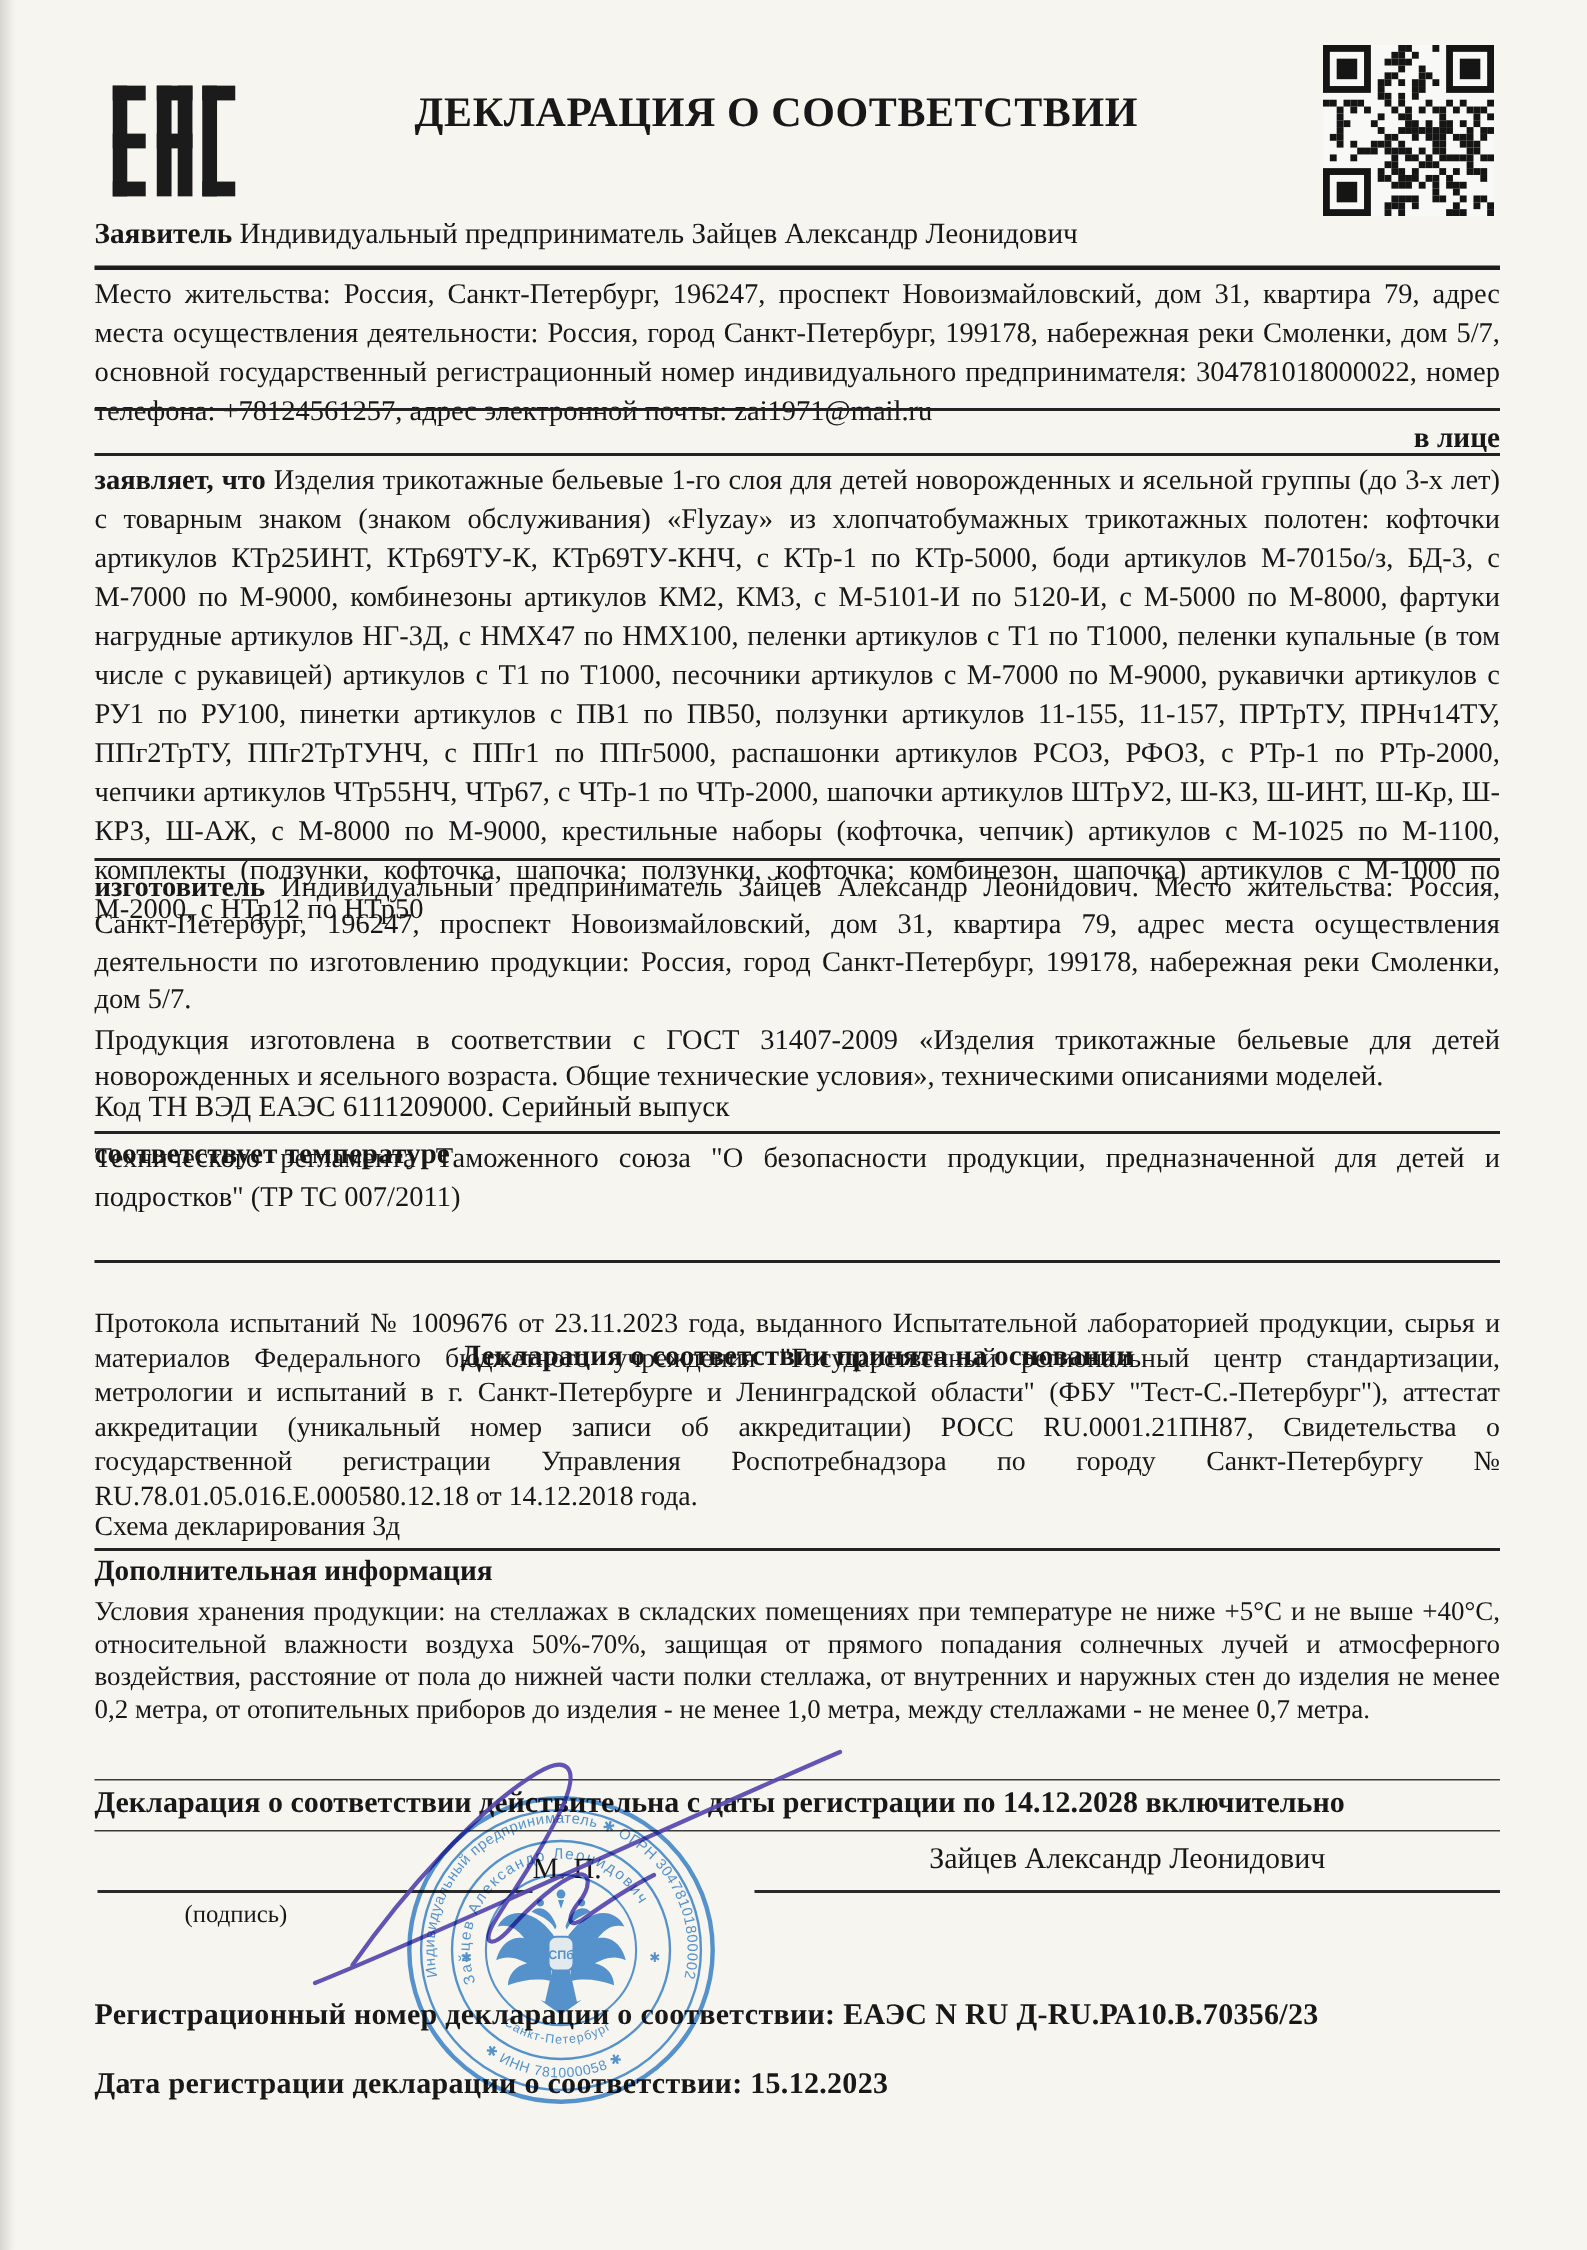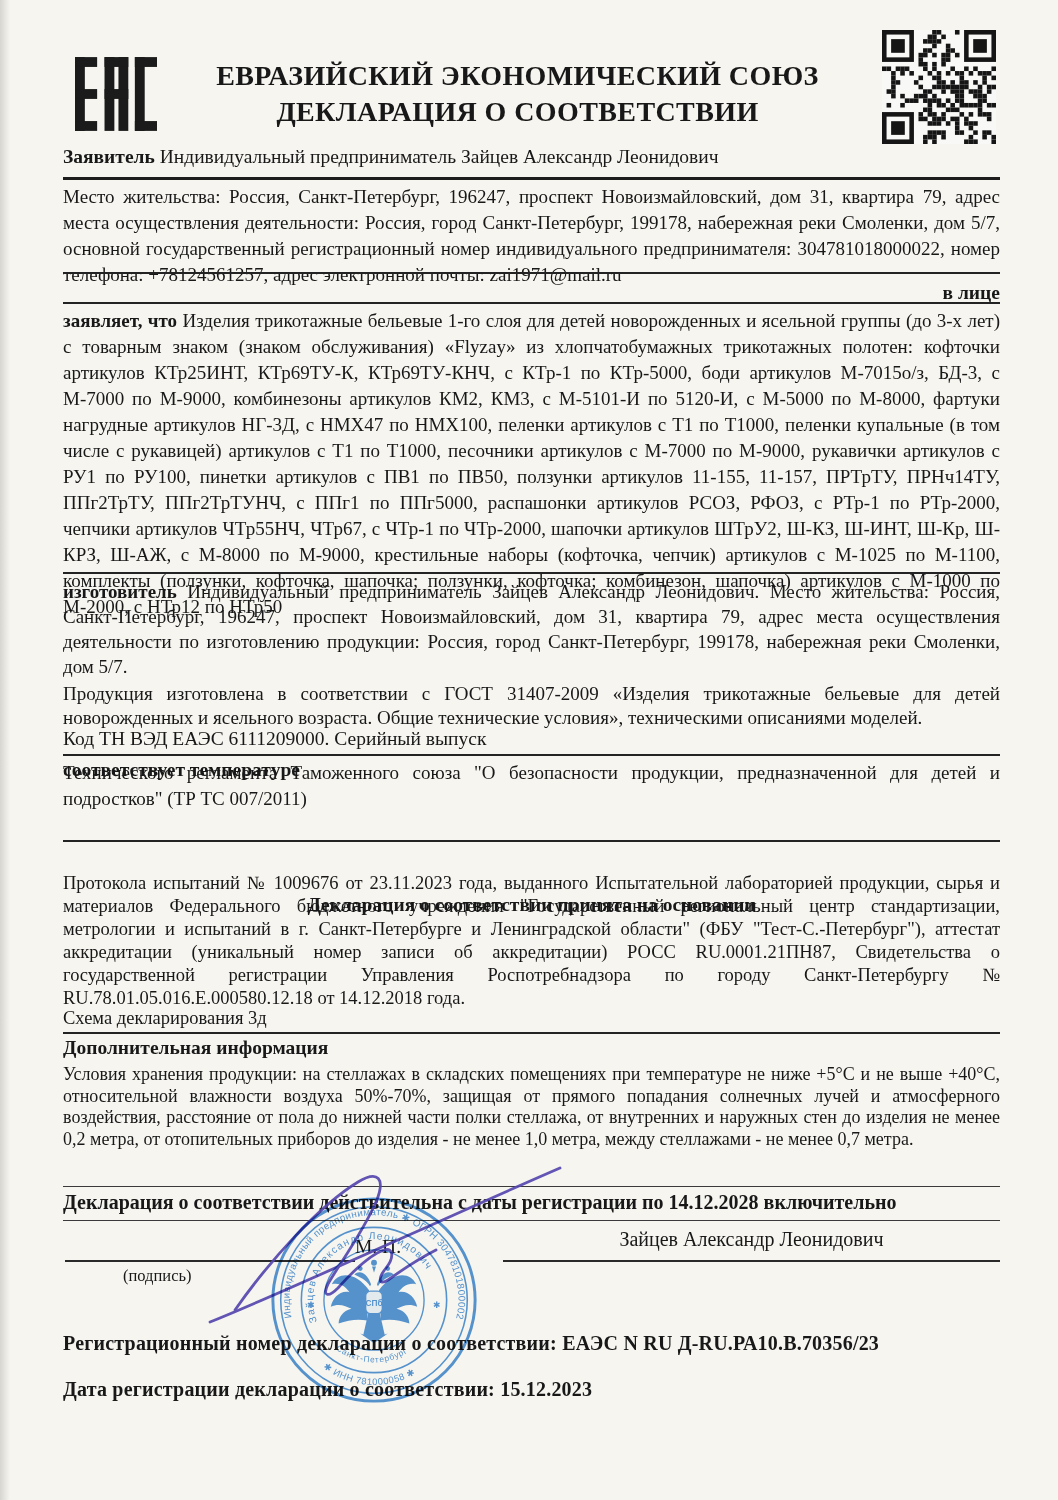--- a/index.html
+++ b/index.html
@@ -49,21 +49,20 @@
         <rect x="53" y="0" width="12" height="90"></rect>
         <rect x="36" y="0" width="29" height="12"></rect>
         <rect x="36" y="39" width="29" height="12"></rect>
         <rect x="73" y="0" width="12" height="90"></rect>
         <rect x="73" y="0" width="27" height="12"></rect>
         <rect x="73" y="78" width="27" height="12"></rect>
       </g>
     </svg>
   </div>
   <div class="titles">
-    <div>ЕВРАЗИЙСКИЙ ЭКОНОМИЧЕСКИЙ СОЮЗ</div>
     <div>ДЕКЛАРАЦИЯ О СООТВЕТСТВИИ</div>
   </div>
   <div class="qr-wrap">
     <svg id="qr" width="122" height="114" viewBox="0 0 125 125">
         <rect x="0" y="0" width="125" height="125" fill="#f8f8f6"></rect>
         <rect x="55" y="0" width="5" height="5" fill="#151515"></rect>
         <rect x="60" y="0" width="5" height="5" fill="#151515"></rect>
         <rect x="80" y="0" width="5" height="5" fill="#151515"></rect>
         <rect x="50" y="5" width="5" height="5" fill="#151515"></rect>
         <rect x="55" y="5" width="5" height="5" fill="#151515"></rect>

